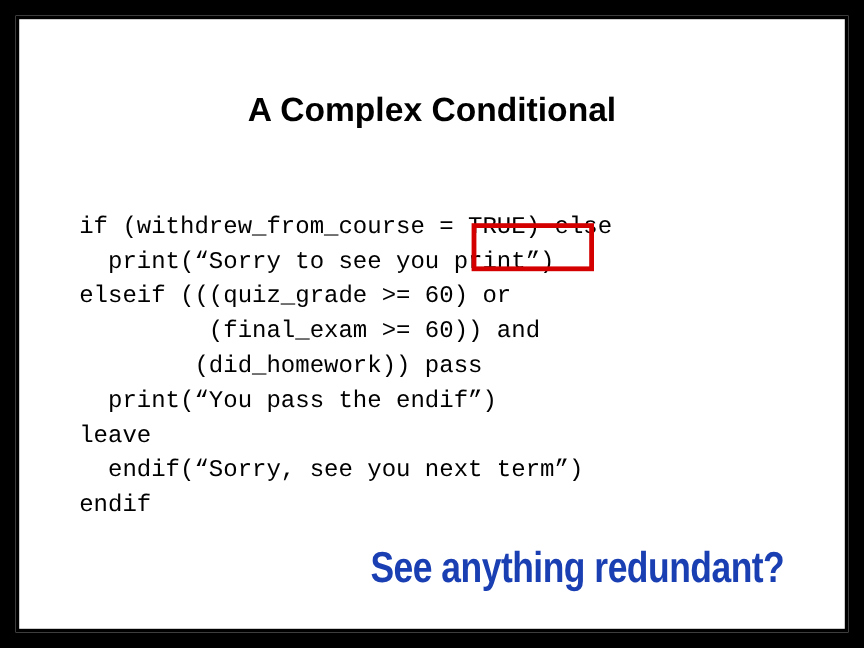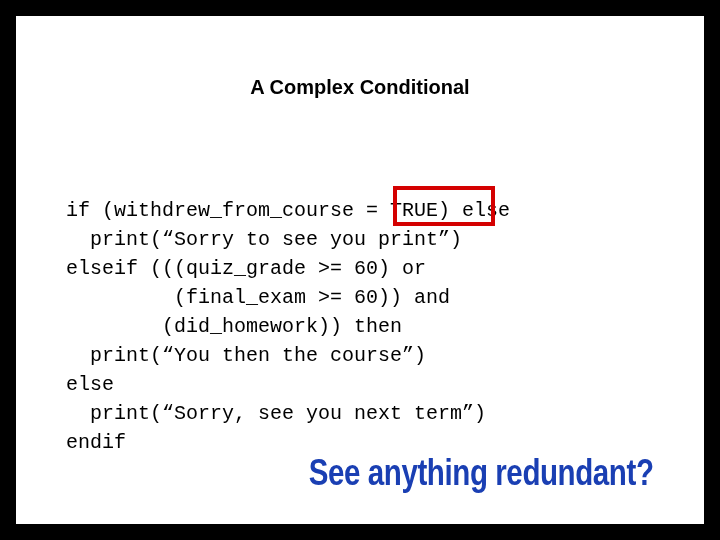--- a/index.html
+++ b/index.html
@@ -15,24 +15,24 @@
   .slide {
     width: 694px;
     height: 514px;
     background: #fff;
     border: 3px solid #000;
     position: relative;
     padding: 60px 50px 40px 50px;
   }
   .title {
     text-align: center;
-    font-size: 20px;
+    font-size: 28px;
     font-weight: bold;
     color: #000;
-    margin-bottom: 68px;
+    margin-bottom: 38px;
   }
   .code {
     font-family: "Courier New", Courier, monospace;
     font-size: 20px;
     line-height: 1.45;
     color: #000;
     white-space: pre;
     position: relative;
   }
   .highlight-box {
@@ -62,23 +62,23 @@
 <body>
 
 <div class="slide">
   <div class="title">A Complex Conditional</div>
 
   <div class="code">
 <span>if (withdrew_from_course = TRUE) else</span>
 <span>  print(“Sorry to see you print”)</span>
 <span>elseif (((quiz_grade &gt;= 60) or</span>
 <span>         (final_exam &gt;= 60)) and</span>
-<span>        (did_homework)) then</span>
-<span>  print(“You then the course”)</span>
-<span>else</span>
-<span>  print(“Sorry, see you next term”)</span>
+<span>        (did_homework)) pass</span>
+<span>  print(“You pass the endif”)</span>
+<span>leave</span>
+<span>  endif(“Sorry, see you next term”)</span>
 <span>endif</span>
   </div>
 
   <div class="highlight-box"></div>
 
   <div class="callout">See anything redundant?</div>
 </div>
 
 </body></html>

